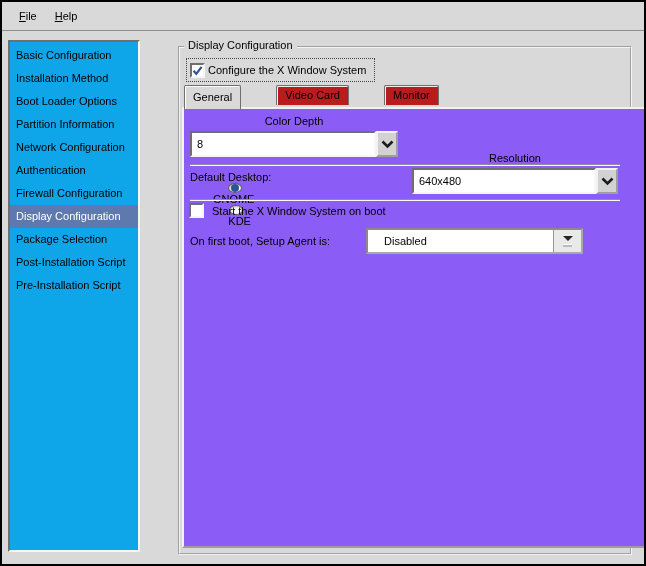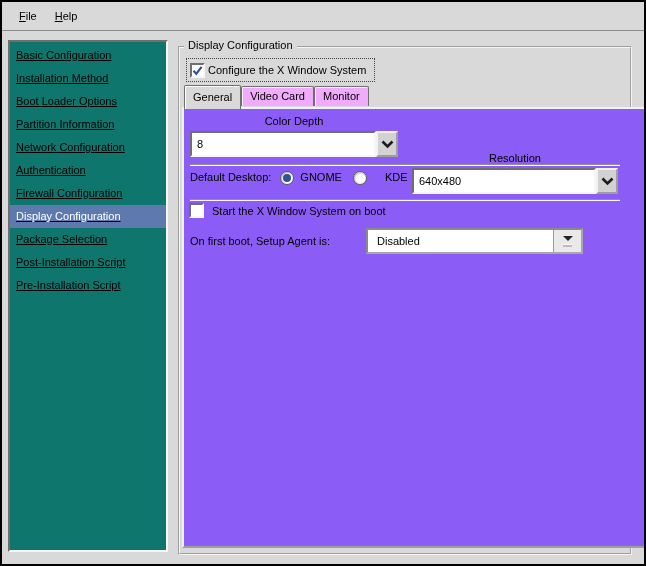--- a/index.html
+++ b/index.html
@@ -15,25 +15,24 @@
   .menubar{
     position:absolute; left:2px; top:2px; width:642px; height:29px;
     background:#d9d9d9; border-bottom:1px solid #8d8d8d;
     display:flex; align-items:center; padding-left:8px; box-sizing:border-box;
   }
   .menu-item{padding:4px 9px; cursor:default;}
   .menu-item .mn{text-decoration:underline;}
 
   
   .sidebar{
-    position:absolute; left:8px; top:40px; width:160px; height:512px;
-    background:#0f766e; box-sizing:border-box;
+    position:absolute; left:8px; top:40px; width:132px; height:512px;
+    background:#0ea5e9; box-sizing:border-box;
     border:2px solid; border-color:#6f6f6f #f6f6f6 #f6f6f6 #6f6f6f;
     overflow:hidden;
-    text-decoration:underline;
   }
   .list-item{height:23px; line-height:23px; padding-left:6px; white-space:nowrap;}
   .list-item:first-child{margin-top:2px;}
   .list-item.selected{background:#5e79ae; color:#fff;}
 
   
   .frame{
     position:absolute; left:178px; top:46px; width:454px; height:509px;
     box-sizing:border-box; border:2px groove #f4f4f4;
   }
@@ -48,24 +47,24 @@
     gap:3px; padding:0 8px 0 3px;
   }
   .checkbox{
     width:15px; height:15px; background:#fff; box-sizing:border-box;
     border:2px solid; border-color:#6f6f6f #f6f6f6 #f6f6f6 #6f6f6f;
     display:flex; align-items:center; justify-content:center;
   }
   .checkbox svg{display:block;}
 
   
-  .tabs{position:absolute; left:4px; top:37px; height:22px; display:flex; align-items:center; z-index:3;}
+  .tabs{position:absolute; left:4px; top:37px; height:22px; display:flex; align-items:flex-start; z-index:3;gap:35px;}
   .tab{
     box-sizing:border-box; height:20px; line-height:18px; padding:0 8px;
-    background:#f0abfc; border:1px solid #6f6f6f; border-bottom:none;
+    background:#b91c1c; border:1px solid #6f6f6f; border-bottom:none;
     border-top-left-radius:2px; border-top-right-radius:2px;
     box-shadow:inset 1px 1px 0 #efefef; cursor:default; white-space:nowrap;
   }
   .tab.active{
     height:24px; line-height:23px; margin-bottom:-2px; background:#d9d9d9;
     box-shadow:inset 1px 1px 0 #fff; position:relative; z-index:4;
   }
 
   
   .notebook{
@@ -83,33 +82,33 @@
   }
   .combo-button{
     width:22px; box-sizing:border-box; background:#d2d2d2;
     border:2px outset #f2f2f2; display:flex; align-items:center; justify-content:center;
     cursor:default;
   }
   .hsep{
     position:absolute; left:6px; width:430px; height:0;
     border-top:1px solid #8f8f8f; border-bottom:1px solid #fafafa;
   }
-  .desktop-row{position:absolute; left:6px; top:62px; height:22px; display:flex; align-items:flex-start;}
+  .desktop-row{position:absolute; left:6px; top:62px; height:22px; display:flex; align-items:center;flex-direction:column;}
   .radio{
     width:14px; height:14px; border-radius:50%; background:#fcfcfc; box-sizing:border-box;
     border:1px solid #5a5a5a; box-shadow:inset 1px 1px 2px rgba(0,0,0,.25), inset -1px -1px 0 #fff;
     display:flex; align-items:center; justify-content:center;
   }
   .radio .dot{width:8px; height:8px; border-radius:50%; background:#2f5496;}
   .startx-row{position:absolute; left:5px; top:94px; display:flex; align-items:center; gap:8px;}
   .setup-label{position:absolute; left:6px; top:119px; height:26px; line-height:26px;}
   .option-menu{
     position:absolute; left:182px; top:119px; width:217px; height:26px; box-sizing:border-box;
     background:#fff; border:2px solid; border-color:#8a8a8a #a8a8a8 #a8a8a8 #8a8a8a;
-    display:flex; align-items:center; padding-left:9px; cursor:default;
+    display:flex; align-items:center; padding-left:16px; cursor:default;
   }
   .om-indicator{
     position:absolute; top:0; right:0; bottom:0; width:27px;
     border-left:1px solid #9a9a9a; background:#e9e9e9;
     display:flex; flex-direction:column; align-items:center; justify-content:center;
   }
   .om-arrow{width:0; height:0; border-left:5px solid transparent; border-right:5px solid transparent; border-top:5px solid #262626;}
   .om-dash{width:9px; height:2px; background:#bbb; border-top:1px solid #f8f8f8; margin-top:3px;}
   .lbl{white-space:nowrap;}
 </style>

